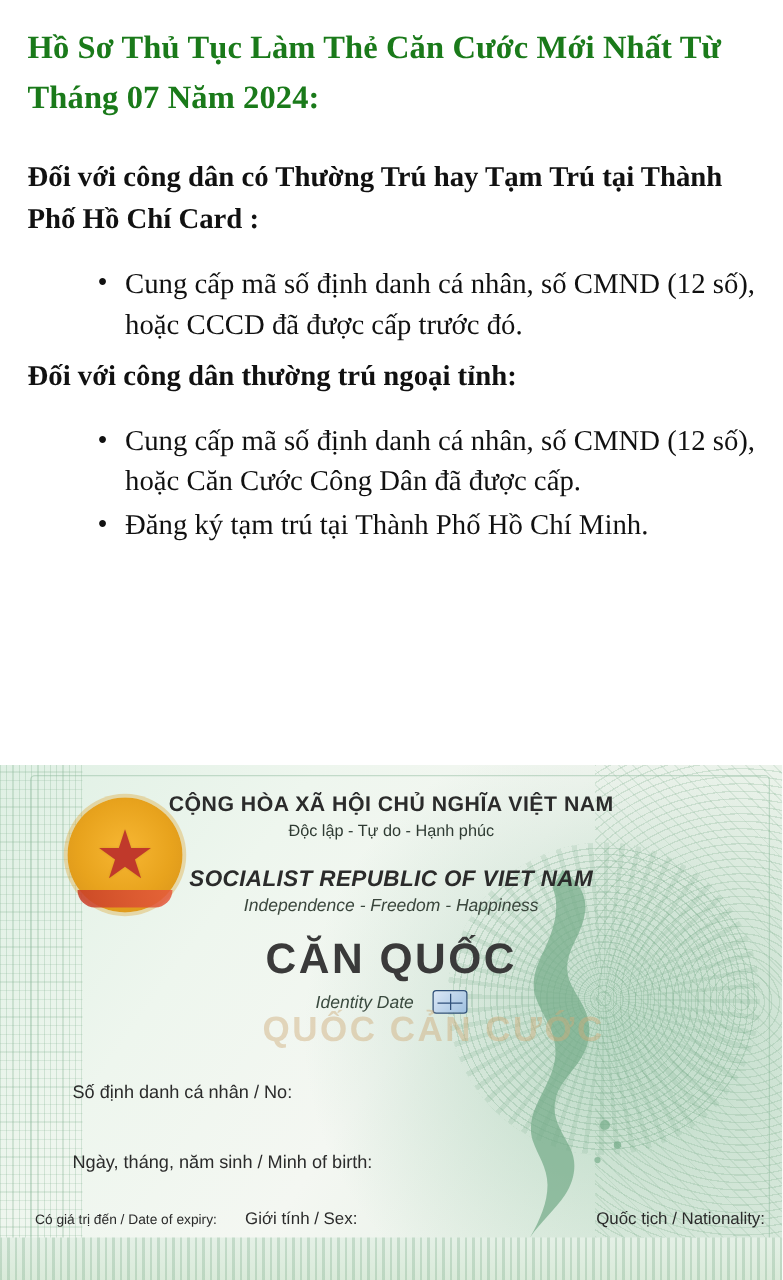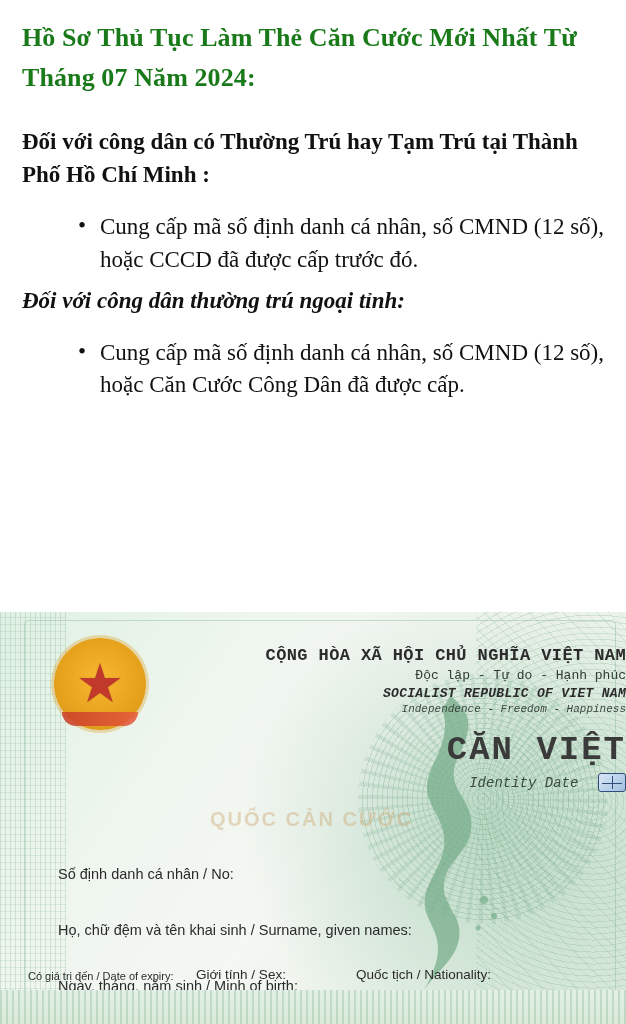--- a/index.html
+++ b/index.html
@@ -38,21 +38,20 @@
     line-height: 1.45;
     margin: 26px 0 10px 0;
     color: #111;
   }
   .subheading2 {
     font-weight: bold;
     font-size: 23px;
     line-height: 1.4;
     margin: 8px 0 4px 0;
     color: #111;
-    font-style: italic;
   }
   ul.bullets {
     margin: 20px 0 6px 0;
     padding-left: 56px;
     list-style: none;
   }
   ul.bullets li {
     font-size: 23px;
     line-height: 1.42;
     margin-bottom: 2px;
@@ -142,46 +141,46 @@
   .emblem .ribbon {
     position: absolute;
     bottom: 4px;
     left: 8px; right: 8px;
     height: 14px;
     background: linear-gradient(90deg, rgba(200,60,40,0.85), rgba(230,90,60,0.85));
     border-radius: 0 0 40px 40px;
   }
   .card-text {
     position: absolute;
-    left: 0; right: 0; top: 12px;
-    text-align: right;
-    font-family: Liberation Mono, monospace;
+    left: 0; right: 0; top: 0;
+    text-align: center;
+    font-family: Liberation Sans, sans-serif;
   }
   .t-country {
     margin-top: 22px;
     font-size: 17px;
     font-weight: bold;
     color: #2b2b2b;
     letter-spacing: 0.4px;
   }
   .t-motto {
     font-size: 13px;
     color: #2f3b33;
     margin-top: 3px;
   }
   .t-country-en {
-    font-size: 13px;
+    font-size: 18px;
     font-weight: bold;
     font-style: italic;
     color: #2b2b2b;
-    margin-top: 3px;
+    margin-top: 21px;
     letter-spacing: 0.3px;
   }
   .t-motto-en {
-    font-size: 11px;
+    font-size: 14px;
     font-style: italic;
     color: #3a463c;
     margin-top: 2px;
   }
   .t-title {
     font-size: 34px;
     font-weight: bold;
     color: #3a3a3a;
     margin-top: 16px;
     letter-spacing: 2px;
@@ -216,21 +215,21 @@
     position: absolute;
     top: 2px; bottom: 2px; left: 50%;
     width: 1px;
     background: #2f4f7a;
   }
   .ghost {
     position: absolute;
     left: 210px;
     top: 196px;
     font-family: "Liberation Sans", sans-serif;
-    font-size: 20px;
+    font-size: 28px;
     font-weight: bold;
     color: rgba(206,170,120,0.45);
     letter-spacing: 2px;
     white-space: nowrap;
   }
   .fields {
     position: absolute;
     left: 58px;
     right: 14px;
     top: 254px;
@@ -248,21 +247,21 @@
     right: 14px;
     bottom: 42px;
     font-family: "Liberation Sans", sans-serif;
     font-size: 13.5px;
     color: #2b2b2b;
     display: flex;
     align-items: flex-end;
   }
   .bottom-row .expiry { font-size: 11px; width: 168px; margin-top: 28px; }
   .bottom-row .sex { width: 160px; }
-  .bottom-row .nat { flex: 1; }
+  .bottom-row .nat { flex: 1; text-align: right; }
   .map {
     position: absolute;
     right: 108px;
     top: 78px;
     width: 120px;
     height: 310px;
     opacity: 0.85;
   }
   .map svg { display: block; }
   .mrz-strip {
@@ -275,30 +274,31 @@
   }
 </style>
 </head>
 <body>
 
 <div class="page">
 
   <div class="content">
     <h1 class="heading">Hồ Sơ Thủ Tục Làm Thẻ Căn Cước Mới Nhất Từ Tháng 07 Năm 2024:</h1>
 
-    <p class="subheading">Đối với công dân có Thường Trú hay Tạm Trú tại Thành Phố Hồ Chí Minh :</p>
+    <p class="subheading">Đối với công dân có Thường Trú hay Tạm Trú tại Thành Phố Hồ Chí Card :</p>
 
     <ul class="bullets">
       <li>Cung cấp mã số định danh cá nhân, số CMND (12 số), hoặc CCCD đã được cấp trước đó.</li>
     </ul>
 
     <p class="subheading2">Đối với công dân thường trú ngoại tỉnh:</p>
 
     <ul class="bullets">
       <li>Cung cấp mã số định danh cá nhân, số CMND (12 số), hoặc Căn Cước Công Dân đã được cấp.</li>
+      <li>Đăng ký tạm trú tại Thành Phố Hồ Chí Minh.</li>
     </ul>
   </div>
 
   <div class="card-wrap">
     <div class="card">
 
       <div class="guilloche left"></div>
       <div class="guilloche right"></div>
       <div class="rosette"></div>
       <div class="card-inner-border"></div>
@@ -319,32 +319,31 @@
           <circle cx="96" cy="226" r="3" fill="rgba(118,172,138,0.8)"></circle>
           <circle cx="80" cy="238" r="2.5" fill="rgba(118,172,138,0.8)"></circle>
         </svg>
       </div>
 
       <div class="card-text">
         <div class="t-country">CỘNG HÒA XÃ HỘI CHỦ NGHĨA VIỆT NAM</div>
         <div class="t-motto">Độc lập - Tự do - Hạnh phúc</div>
         <div class="t-country-en">SOCIALIST REPUBLIC OF VIET NAM</div>
         <div class="t-motto-en">Independence - Freedom - Happiness</div>
-        <div class="t-title">CĂN VIỆT</div>
+        <div class="t-title">CĂN QUỐC</div>
         <div>
           <span class="t-title-en">Identity Date</span>
           <span class="chip"></span>
         </div>
       </div>
 
       <div class="ghost">QUỐC CẢN CƯỚC</div>
 
       <div class="fields">
         <div class="field">Số định danh cá nhân / No:</div>
-        <div class="field">Họ, chữ đệm và tên khai sinh / Surname, given names:</div>
         <div class="field">Ngày, tháng, năm sinh / Minh of birth:</div>
       </div>
 
       <div class="bottom-row">
         <div class="expiry">Có giá trị đến / Date of expiry:</div>
         <div class="sex">Giới tính / Sex:</div>
         <div class="nat">Quốc tịch / Nationality:</div>
       </div>
 
       <div class="mrz-strip"></div>

